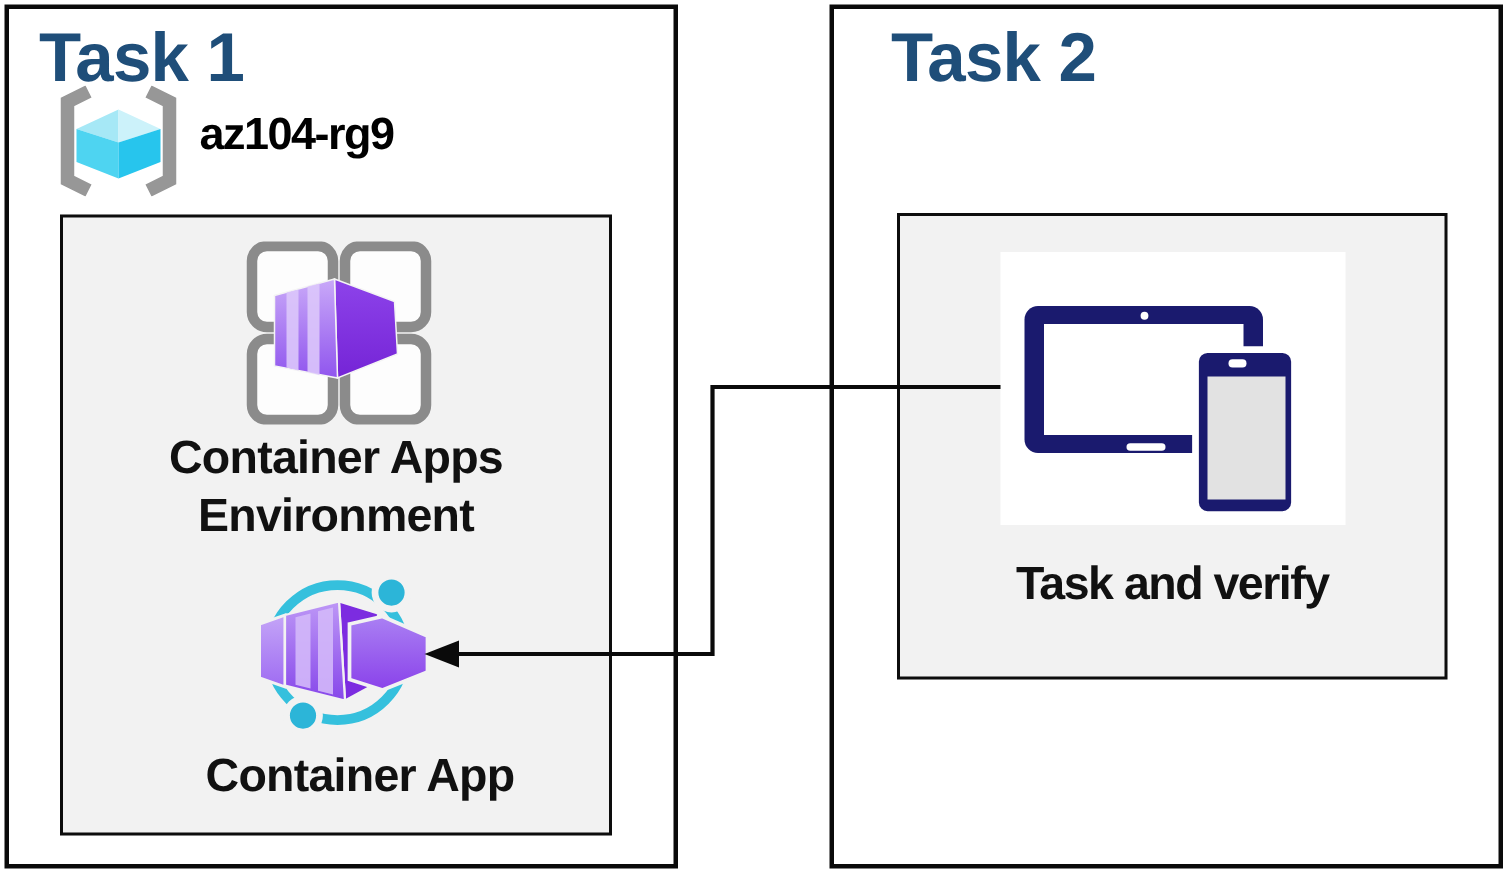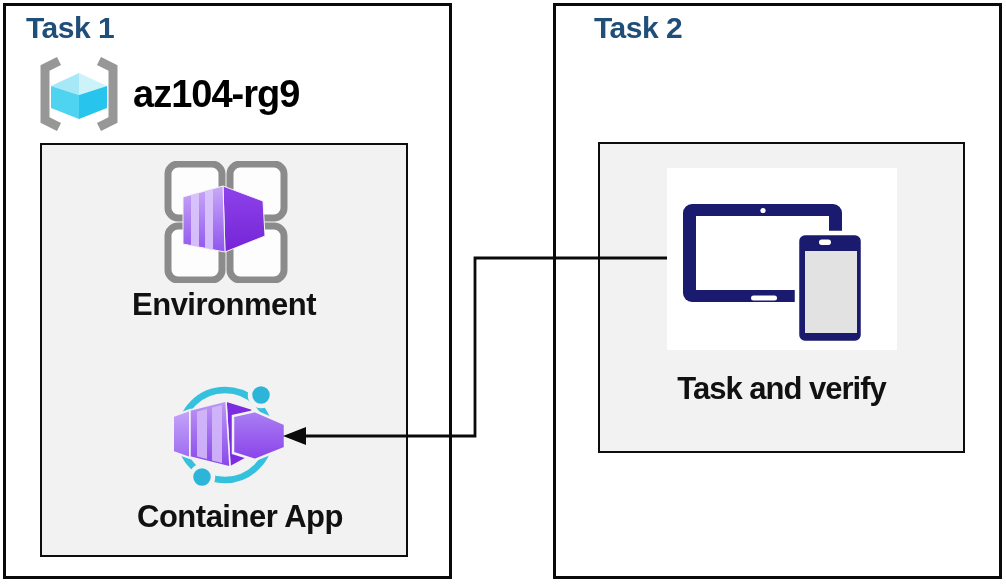--- a/index.html
+++ b/index.html
@@ -21,40 +21,40 @@
     width: 449px;
     height: 576px;
     box-sizing: border-box;
     border: 3px solid #0a0a0a;
     background: #ffffff;
   }
   #task1-box { left: 3px; }
   #task2-box { left: 553px; }
   .task-title {
     position: absolute;
-    font-size: 30px;
+    font-size: 46px;
     font-weight: bold;
     letter-spacing: -0.5px;
     color: #1F4E79;
     white-space: nowrap;
   }
   #task1-title { left: 26px; top: 11px; }
   #task2-title { left: 594px; top: 11px; }
   .inner-panel {
     position: absolute;
     box-sizing: border-box;
     border: 2px solid #0d0d0d;
     background: #F2F2F2;
   }
   #task1-panel { left: 40px; top: 143px; width: 368px; height: 414px; }
   #task2-panel { left: 598px; top: 142px; width: 367px; height: 311px; }
   .abs { position: absolute; }
   #rg-name {
     left: 133px; top: 73px;
-    font-size: 38px; font-weight: bold; letter-spacing: -1px;
+    font-size: 30px; font-weight: bold; letter-spacing: -1px;
     color: #000000; white-space: nowrap;
   }
   .node-label {
     font-size: 31px;
     font-weight: bold;
     letter-spacing: -0.5px;
     color: #111111;
     text-align: center;
     line-height: 39px;
   }
@@ -105,20 +105,21 @@
     <rect x="4" y="3" width="54" height="54" rx="10" fill="#FDFDFD" stroke="#8B8B8B" stroke-width="7"></rect>
     <rect x="66" y="3" width="54" height="54" rx="10" fill="#FDFDFD" stroke="#8B8B8B" stroke-width="7"></rect>
     <rect x="4" y="65" width="54" height="54" rx="10" fill="#FDFDFD" stroke="#8B8B8B" stroke-width="7"></rect>
     <rect x="66" y="65" width="54" height="54" rx="10" fill="#FDFDFD" stroke="#8B8B8B" stroke-width="7"></rect>
     <polygon points="59,25 99,40 101,75 61,91" fill="url(#envR)" stroke="#F4F4F4" stroke-width="1"></polygon>
     <polygon points="19,36 59,25 61,91 19,83" fill="url(#envL)" stroke="#F4F4F4" stroke-width="1"></polygon>
     <polygon points="27,34 35,32 35,86 27,84" fill="#DCC6FB" opacity="0.9"></polygon>
     <polygon points="41,30 49,28 49,89 41,87" fill="#DCC6FB" opacity="0.9"></polygon>
   </svg>
   <div id="env-label" class="abs node-label">
+    <div>Container Apps</div>
     <div>Environment</div>
   </div>
 
   <svg class="abs" style="left:163px; top:379px;" width="124" height="112" viewBox="0 0 124 112">
     <defs>
       <linearGradient id="appL" x1="0" y1="0" x2="0" y2="1">
         <stop offset="0" stop-color="#C4A5F7"></stop>
           <stop offset="1" stop-color="#9F6CF2"></stop>
       </linearGradient>
       <linearGradient id="appMain" x1="0" y1="0" x2="0" y2="1">

